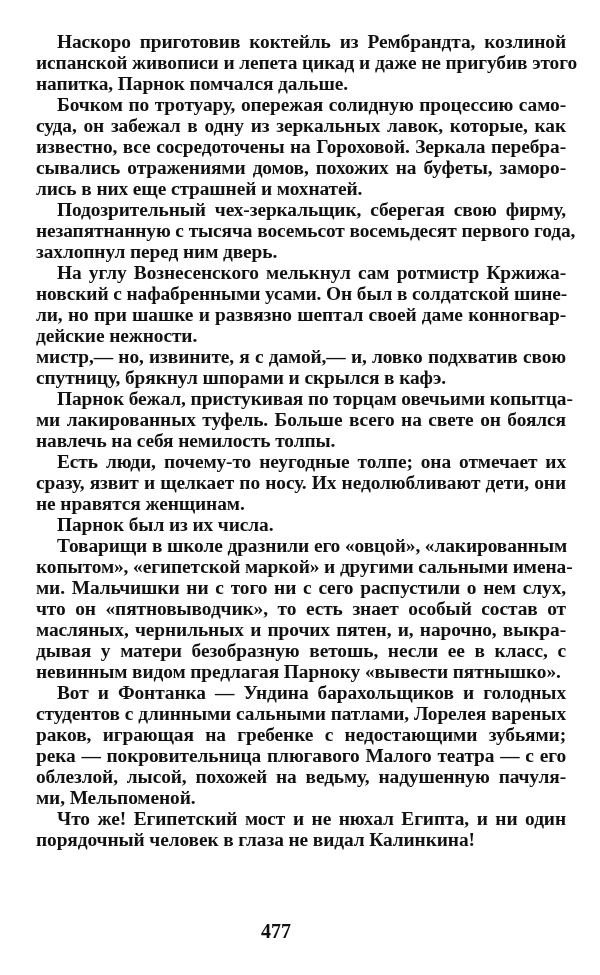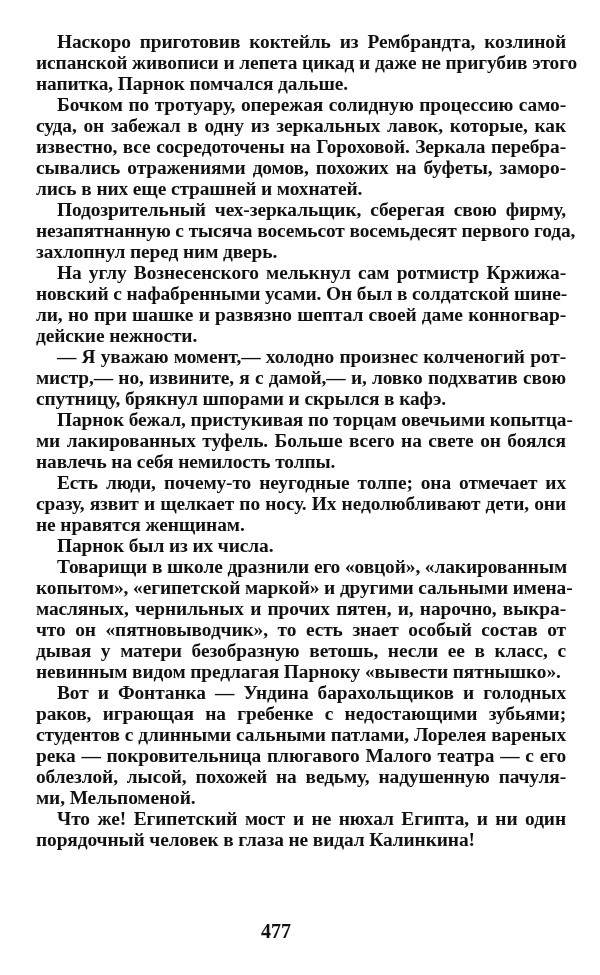--- a/index.html
+++ b/index.html
@@ -50,21 +50,20 @@
 
   <p class="para">
     <span class="line first">На углу Вознесенского мелькнул сам ротмистр Кржижа-</span>
     <span class="line">новский с нафабренными усами. Он был в солдатской шине-</span>
     <span class="line">ли, но при шашке и развязно шептал своей даме конногвар-</span>
     <span class="line last">дейские нежности.</span>
   </p>
 
 
   <p class="para">
-    <span class="line first">— Я уважаю момент,— холодно произнес колченогий рот-</span>
     <span class="line">мистр,— но, извините, я с дамой,— и, ловко подхватив свою</span>
     <span class="line last">спутницу, брякнул шпорами и скрылся в кафэ.</span>
   </p>
 
   <p class="para">
     <span class="line first">Парнок бежал, пристукивая по торцам овечьими копытца-</span>
     <span class="line">ми лакированных туфель. Больше всего на свете он боялся</span>
     <span class="line last">навлечь на себя немилость толпы.</span>
   </p>
 
@@ -74,30 +73,31 @@
     <span class="line last">не нравятся женщинам.</span>
   </p>
 
   <p class="para">
     <span class="line first last">Парнок был из их числа.</span>
   </p>
 
   <p class="para">
     <span class="line first">Товарищи в школе дразнили его «овцой», «лакированным</span>
     <span class="line">копытом», «египетской маркой» и другими сальными имена-</span>
+    <span class="line">ми. Мальчишки ни с того ни с сего распустили о нем слух,</span>
+    <span class="line">что он «пятновыводчик», то есть знает особый состав от</span>
     <span class="line">масляных, чернильных и прочих пятен, и, нарочно, выкра-</span>
-    <span class="line">что он «пятновыводчик», то есть знает особый состав от</span>
     <span class="line">дывая у матери безобразную ветошь, несли ее в класс, с</span>
     <span class="line last">невинным видом предлагая Парноку «вывести пятнышко».</span>
   </p>
 
   <p class="para">
     <span class="line first">Вот и Фонтанка — Ундина барахольщиков и голодных</span>
+    <span class="line">студентов с длинными сальными патлами, Лорелея вареных</span>
     <span class="line">раков, играющая на гребенке с недостающими зубьями;</span>
-    <span class="line">студентов с длинными сальными патлами, Лорелея вареных</span>
     <span class="line">река — покровительница плюгавого Малого театра — с его</span>
     <span class="line">облезлой, лысой, похожей на ведьму, надушенную пачуля-</span>
     <span class="line last">ми, Мельпоменой.</span>
   </p>
 
   <p class="para">
     <span class="line first">Что же! Египетский мост и не нюхал Египта, и ни один</span>
     <span class="line last">порядочный человек в глаза не видал Калинкина!</span>
   </p>
 </div>

